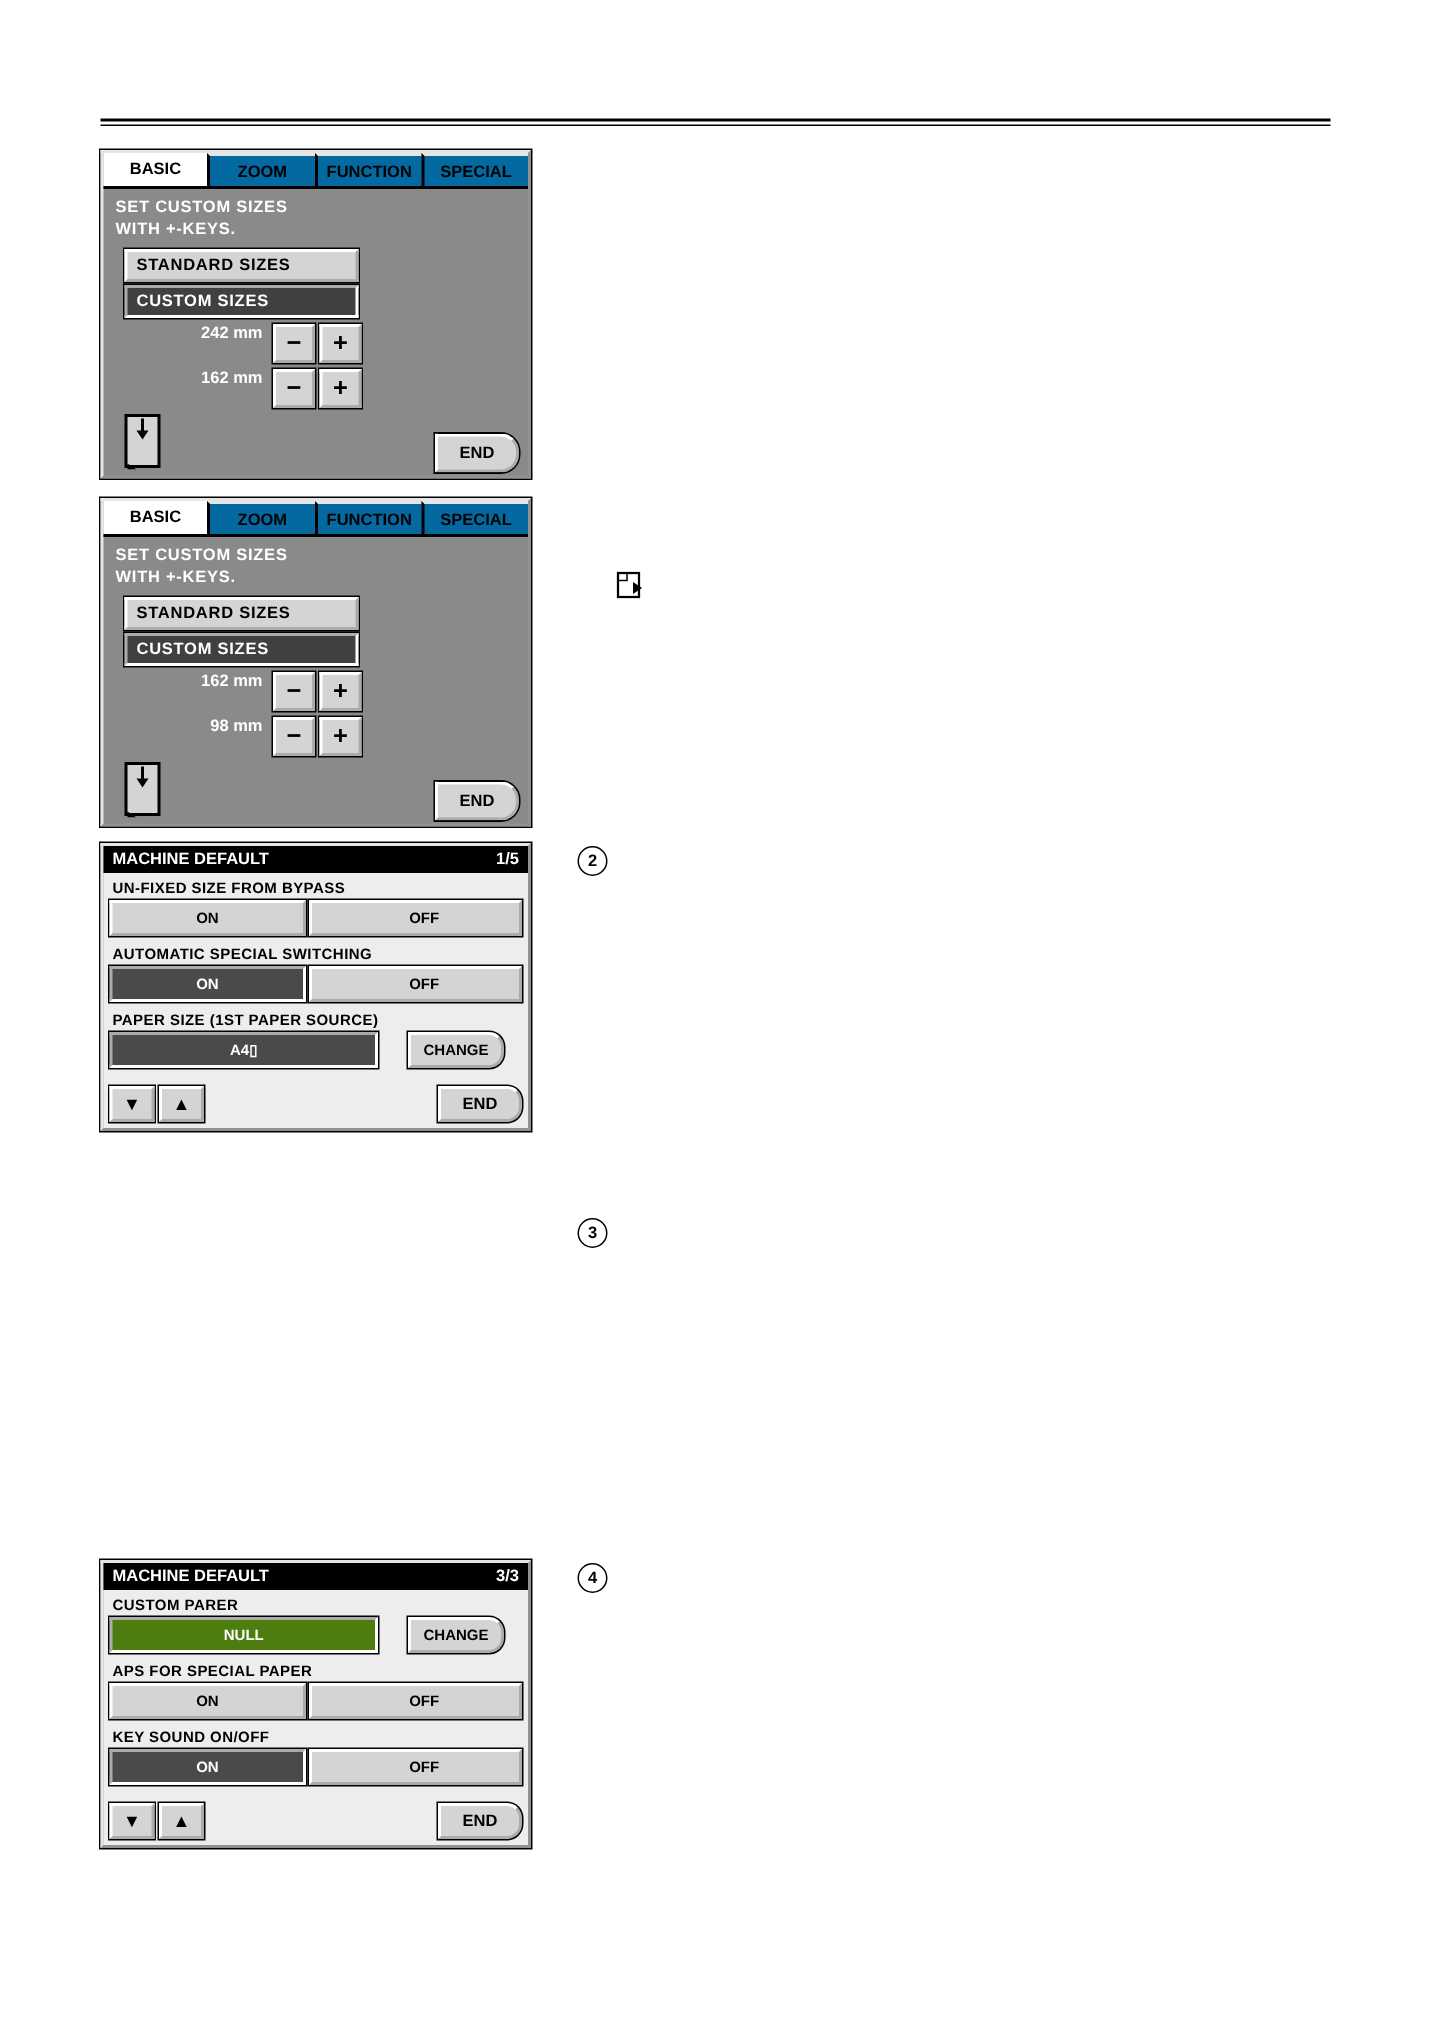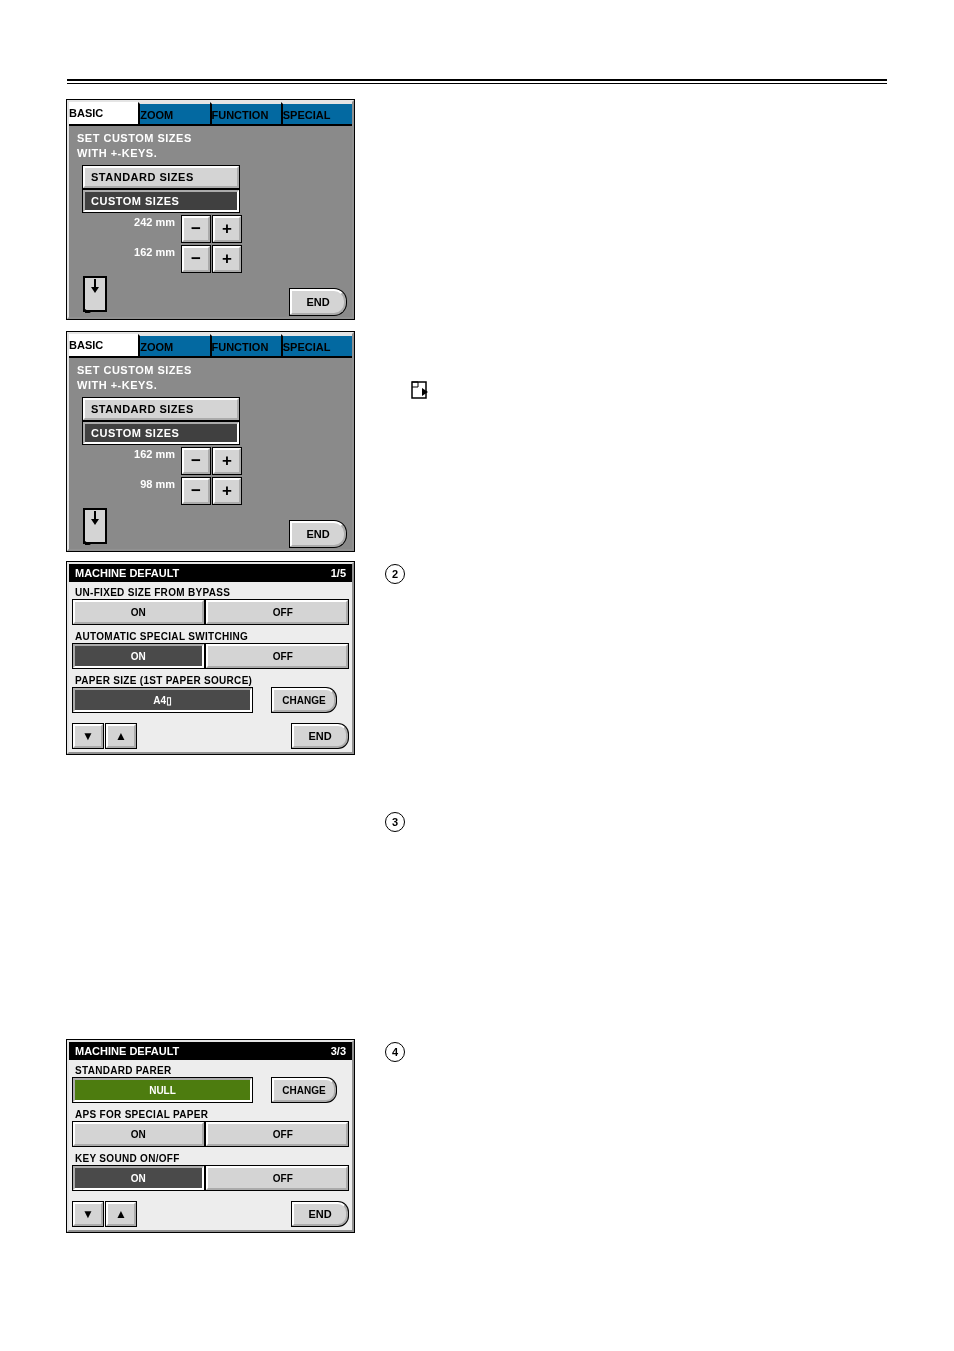--- a/index.html
+++ b/index.html
@@ -13,21 +13,21 @@
     background:#8a8a8a;
     border:2px outset #e5e5e5;
     box-shadow:0 0 0 1px #000;
   }
   .tabs{display:flex;height:22px;}
   .tab{
     flex:1;
     font-family:"Arial Black",Arial,sans-serif;
     font-weight:900;
     font-size:11px;
-    text-align:left;
+    text-align:center;
     line-height:22px;
     border-left:2px solid #000;
     box-sizing:border-box;
   }
   .tab:first-child{border-left:0;}
   .tab-sel{background:#fff;color:#000;}
   .tab-un{background:#0369a1;color:#000;border-top:2px solid #e5e5e5;}
   .below-tabs{
     border-top:2px solid #000;
     padding:4px 6px 8px 6px;
@@ -306,21 +306,21 @@
   </div>
   <div class="side-num" style="top:564px;">2</div>
   <div class="side-num" style="top:812px;">3</div>
 
   <div class="mdpanel" style="left:67px;top:1040px;">
     <div class="mdtitle">
       <span>MACHINE DEFAULT</span>
       <span>3/3</span>
     </div>
     <div class="mdbody">
-      <div class="mdrowlbl">STANDARD PARER</div>
+      <div class="mdrowlbl">CUSTOM PARER</div>
       <div class="siderow">
         <div class="readout" style="background:#4d7c0f;">NULL</div>
         <div class="chng">CHANGE</div>
       </div>
       <div class="mdrowlbl">APS FOR SPECIAL PAPER</div>
       <div class="onoff">
         <div class="oo-btn oo-on-un">ON</div>
         <div class="oo-btn oo-off">OFF</div>
       </div>
       <div class="mdrowlbl">KEY SOUND ON/OFF</div>

